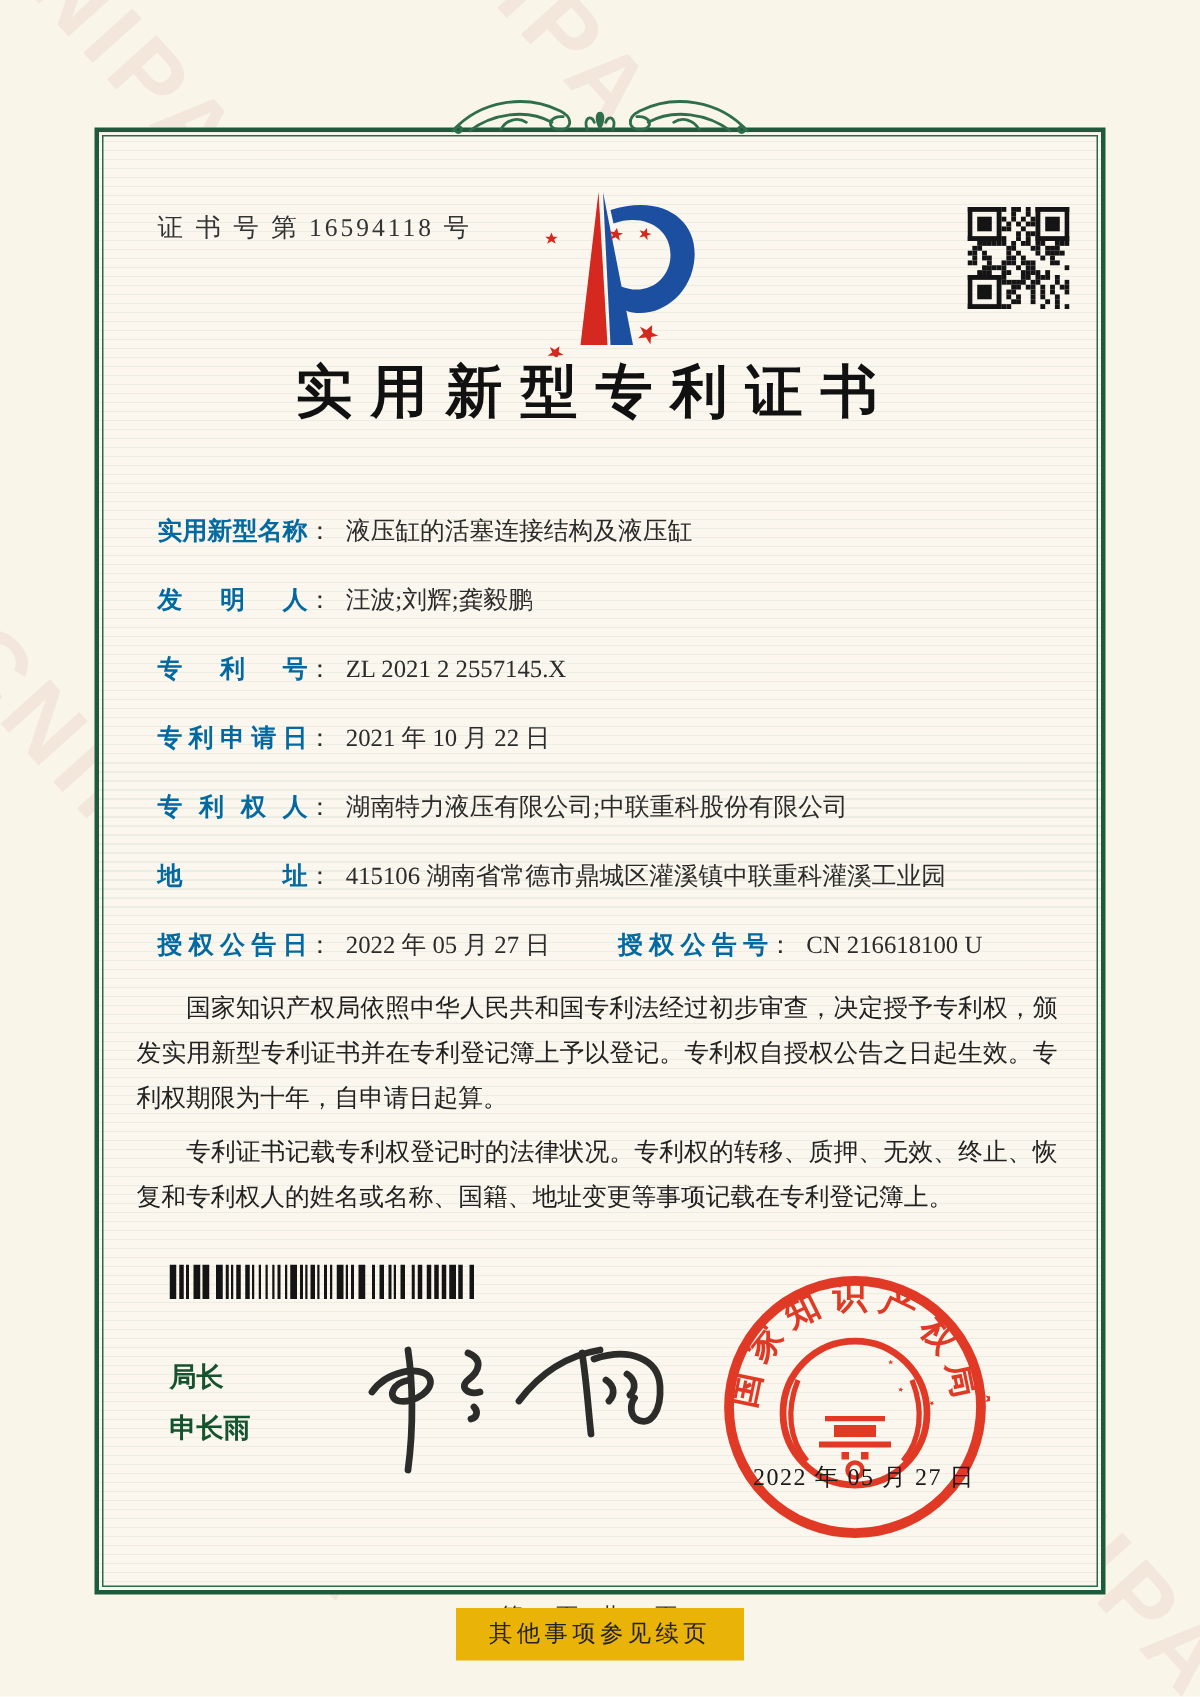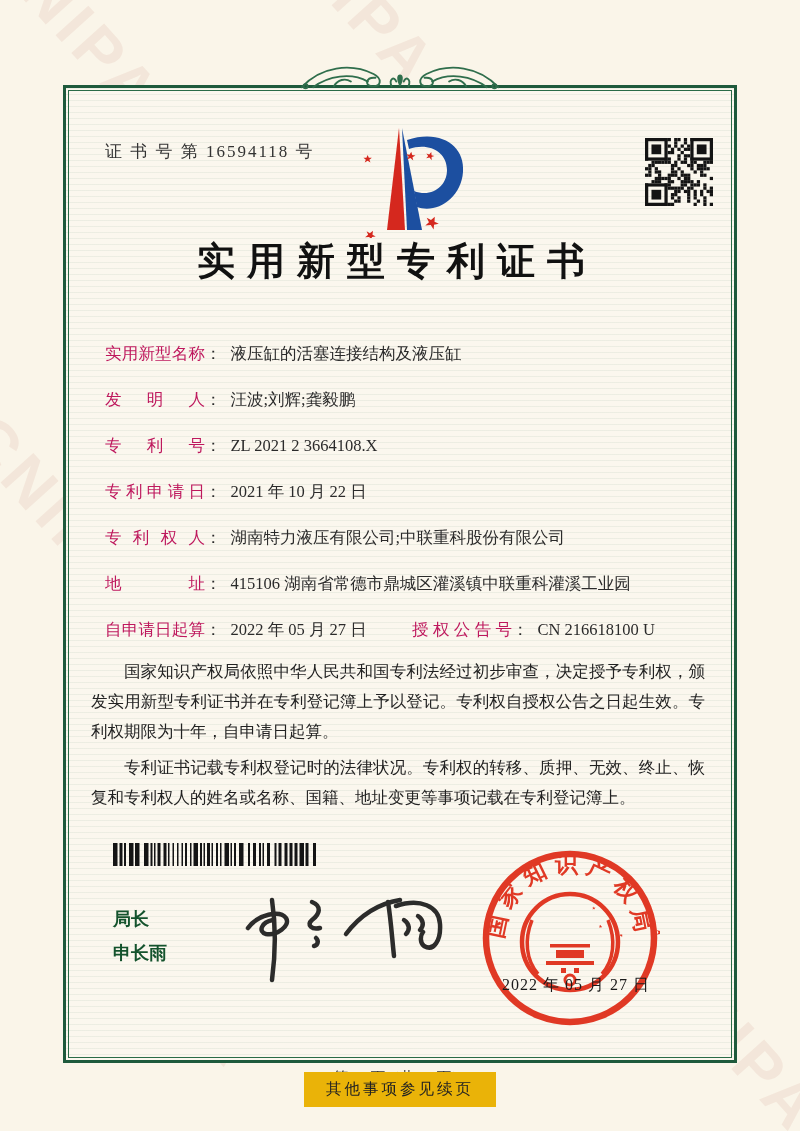--- a/index.html
+++ b/index.html
@@ -12,21 +12,21 @@
          border:3px solid #1e5a3c;background:#fbf7ee;
          background-image:repeating-linear-gradient(180deg,rgba(110,150,125,0.10) 0px,rgba(110,150,125,0.10) 1px,transparent 1px,transparent 6px);}
   .frame-inner{position:absolute;inset:2px;border:1px solid #2a6b47;}
   .flourish{position:absolute;left:290px;top:57px;width:220px;height:34px;}
   .certno{position:absolute;left:105px;top:140px;font-size:17px;letter-spacing:2px;color:#333;text-align:right;}
   .logo{position:absolute;left:335px;top:126px;width:135px;height:112px;}
   .qr{position:absolute;left:645px;top:138px;width:68px;height:68px;}
   .title{position:absolute;left:63px;top:236px;width:668px;text-align:center;
          font-size:38px;font-weight:bold;letter-spacing:12px;color:#111;}
   .row{position:absolute;left:105px;font-size:16.5px;white-space:nowrap;color:#2b2b2b;}
-  .lab{display:inline-block;width:100px;text-align:justify;text-align-last:justify;color:#be185d;}
+  .lab{display:inline-block;width:100px;text-align:justify;text-align-last:justify;color:#0369a1;font-weight:bold;}
   .colon{display:inline-block;}
   .val{margin-left:9px;}
   .lab2wrap{position:absolute;left:307px;top:0;}
   .paras{position:absolute;left:91px;top:657px;width:614px;font-size:16.5px;line-height:30px;
          text-align:justify;color:#222;}
   .paras p{margin:0 0 6px 0;text-indent:2em;}
   .bc{position:absolute;left:113px;top:843px;width:205px;height:23px;}
   .officer{position:absolute;left:113px;top:903px;font-family:Liberation Mono, monospace;
            font-size:18px;font-weight:600;color:#14532d;line-height:34px;}
   .sig{position:absolute;left:228px;top:876px;width:225px;height:112px;}
@@ -241,33 +241,33 @@
 
   <div class="title">实用新型专利证书</div>
 
   <div class="row" style="top:343px;">
     <span class="lab">实用新型名称</span><span class="colon">：</span><span class="val">液压缸的活塞连接结构及液压缸</span>
   </div>
   <div class="row" style="top:389px;">
     <span class="lab">发明人</span><span class="colon">：</span><span class="val">汪波;刘辉;龚毅鹏</span>
   </div>
   <div class="row" style="top:435px;">
-    <span class="lab">专利号</span><span class="colon">：</span><span class="val">ZL 2021 2 3664108.X</span>
+    <span class="lab">专利号</span><span class="colon">：</span><span class="val">ZL 2021 2 2557145.X</span>
   </div>
   <div class="row" style="top:481px;">
     <span class="lab">专利申请日</span><span class="colon">：</span><span class="val">2021 年 10 月 22 日</span>
   </div>
   <div class="row" style="top:527px;">
     <span class="lab">专利权人</span><span class="colon">：</span><span class="val">湖南特力液压有限公司;中联重科股份有限公司</span>
   </div>
   <div class="row" style="top:573px;">
     <span class="lab">地址</span><span class="colon">：</span><span class="val">415106 湖南省常德市鼎城区灌溪镇中联重科灌溪工业园</span>
   </div>
   <div class="row" style="top:619px;">
-    <span class="lab">自申请日起算</span><span class="colon">：</span><span class="val">2022 年 05 月 27 日</span>
+    <span class="lab">授权公告日</span><span class="colon">：</span><span class="val">2022 年 05 月 27 日</span>
     <span class="lab2wrap"><span class="lab">授权公告号</span><span class="colon">：</span><span class="val">CN 216618100 U</span></span>
   </div>
 
   <div class="paras">
     <p>国家知识产权局依照中华人民共和国专利法经过初步审查，决定授予专利权，颁发实用新型专利证书并在专利登记簿上予以登记。专利权自授权公告之日起生效。专利权期限为十年，自申请日起算。</p>
     <p>专利证书记载专利权登记时的法律状况。专利权的转移、质押、无效、终止、恢复和专利权人的姓名或名称、国籍、地址变更等事项记载在专利登记簿上。</p>
   </div>
 
   <svg class="bc" id="bc" viewBox="0 0 205 23" preserveAspectRatio="none">
       <rect x="0" y="0" width="4.5" height="23" fill="#141414"></rect>

